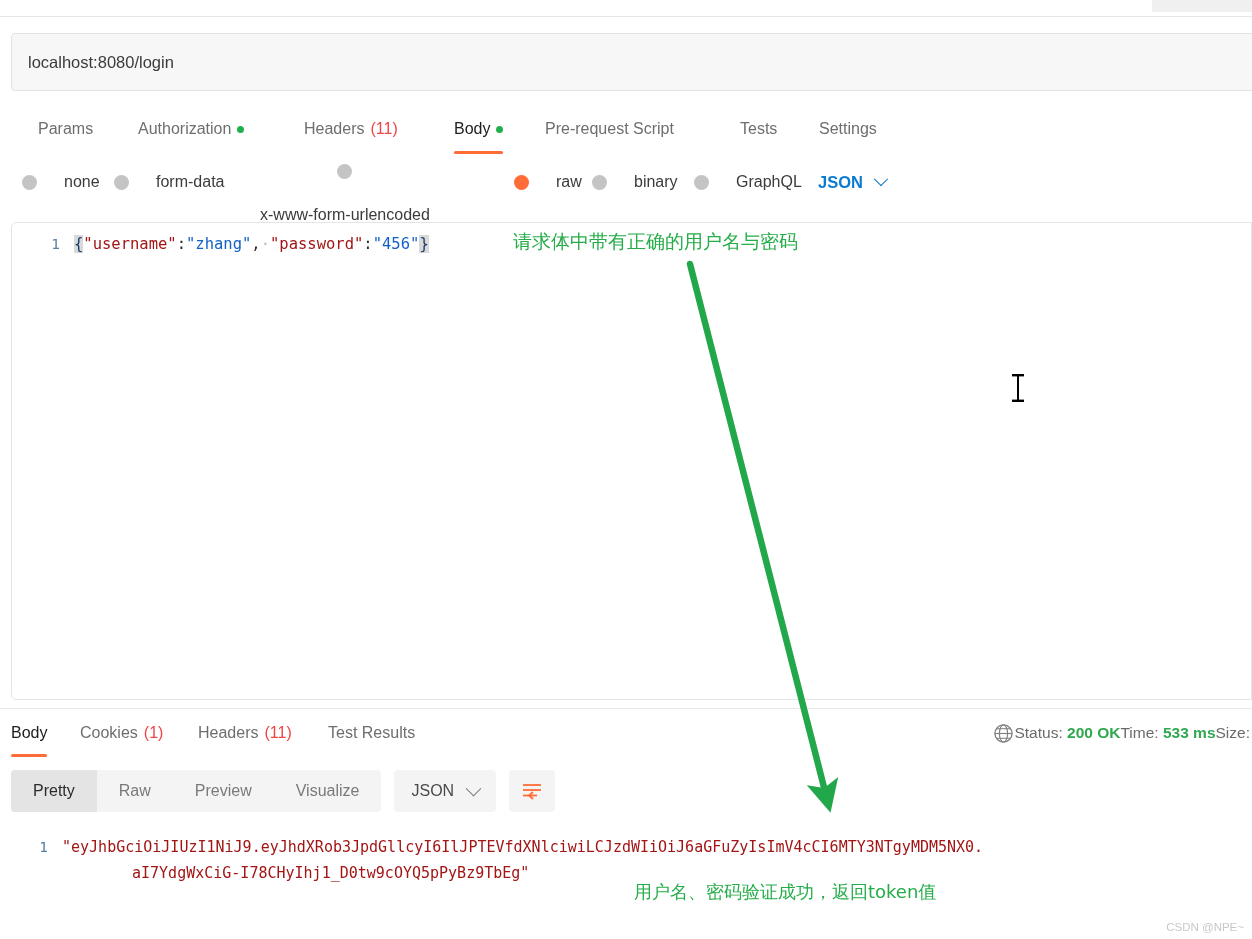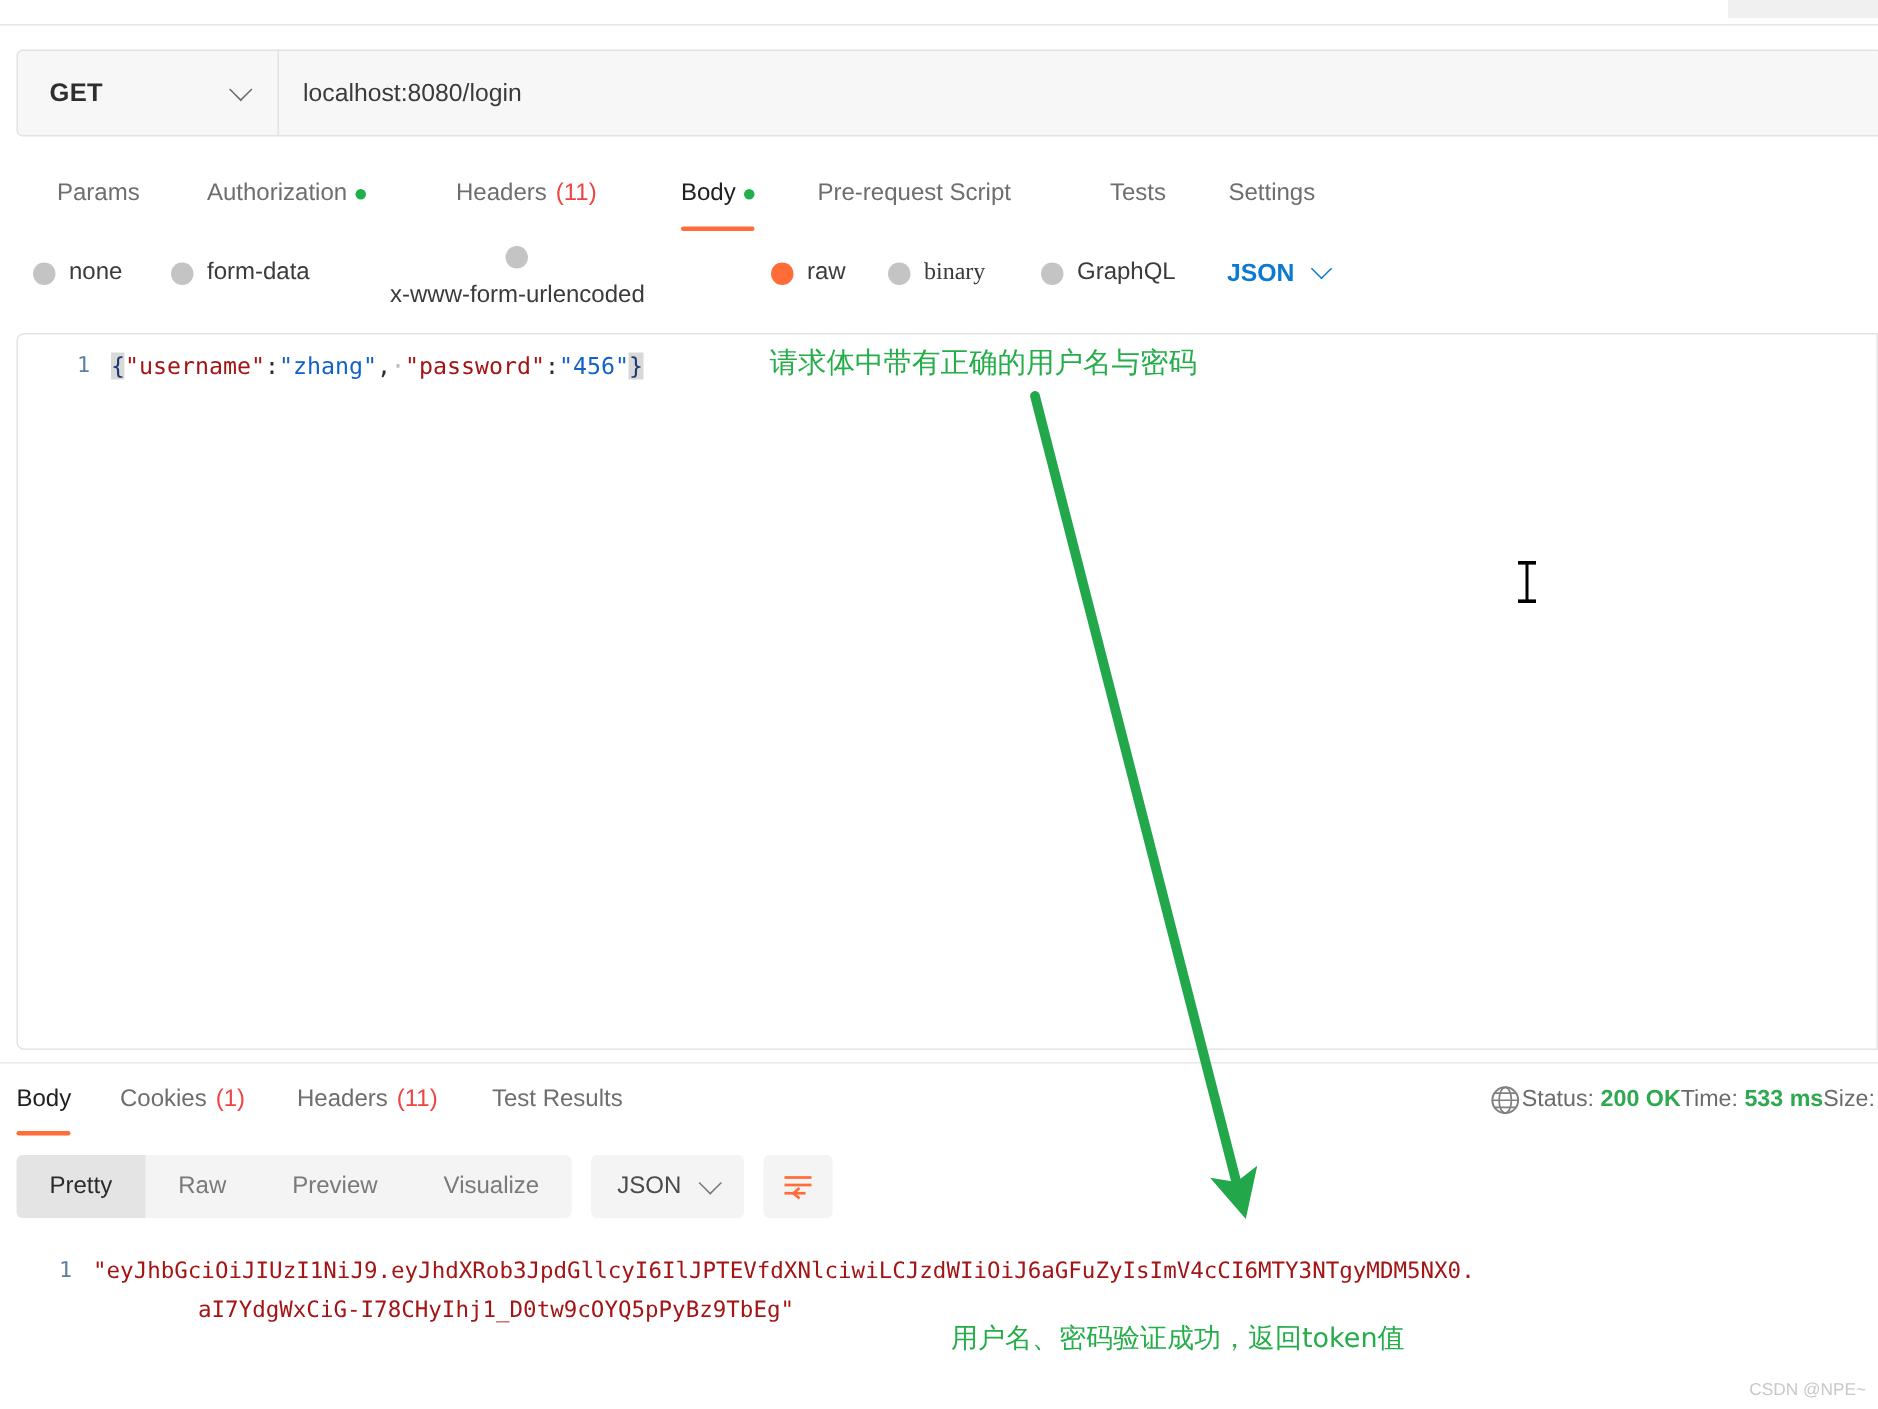--- a/index.html
+++ b/index.html
@@ -79,21 +79,21 @@
     background: #20b04b; display: inline-block;
   }
   .count-green { color: #ef4444; }
 
   
   .bodytypes {
     position: absolute; left: 0; top: 164px; width: 1252px; height: 36px;
   }
   .btype {
     position: absolute; top: 0; height: 36px;
-    display: flex; align-items: center; gap: 9px;
+    display: flex; align-items: center; gap: 27px;
     font-size: 16px; color: #3b3b3b; cursor: pointer; white-space: nowrap;
   }
   .radio {
     width: 15px; height: 15px; border-radius: 50%;
     background: #c4c4c4; display: inline-block; flex: none;
   }
   .radio.sel { background: #ff6c37; }
   .jsonsel {
     position: absolute; top: 0; height: 36px;
     display: flex; align-items: center; gap: 13px;
@@ -215,24 +215,20 @@
 <body>
 
 <div id="app">
 
   <div class="topstrip">
     <div class="tabstub"></div>
     <div class="divider"></div>
   </div>
 
   <div class="urlbar">
-    <div class="method">
-      <span class="method-label">GET</span>
-      <span class="chev"></span>
-    </div>
     <div class="urlinput" placeholder="Enter request URL">localhost:8080/login</div>
   </div>
 
   <div class="reqtabs" id="reqtabs">
       <div class="reqtab" style="left: 22px;">
         <span>Params</span>
       </div>
       <div class="reqtab" style="left: 122px;">
         <span>Authorization</span>
         <span class="dot-green"></span>
@@ -267,21 +263,21 @@
         <span>form-data</span>
       </div>
       <div class="btype" style="left: 260px; flex-direction: column;">
         <span class="radio"></span>
         <span>x-www-form-urlencoded</span>
       </div>
       <div class="btype" style="left: 514px;">
         <span class="radio sel"></span>
         <span>raw</span>
       </div>
-      <div class="btype" style="left: 592px; font-family: Liberation Serif, serif;">
+      <div class="btype" style="left: 592px;">
         <span class="radio"></span>
         <span>binary</span>
       </div>
       <div class="btype" style="left: 694px;">
         <span class="radio"></span>
         <span>GraphQL</span>
       </div>
       <div class="jsonsel" id="bodyformat" style="left:818px">
       <span>JSON</span>
       <span class="chev"></span>

